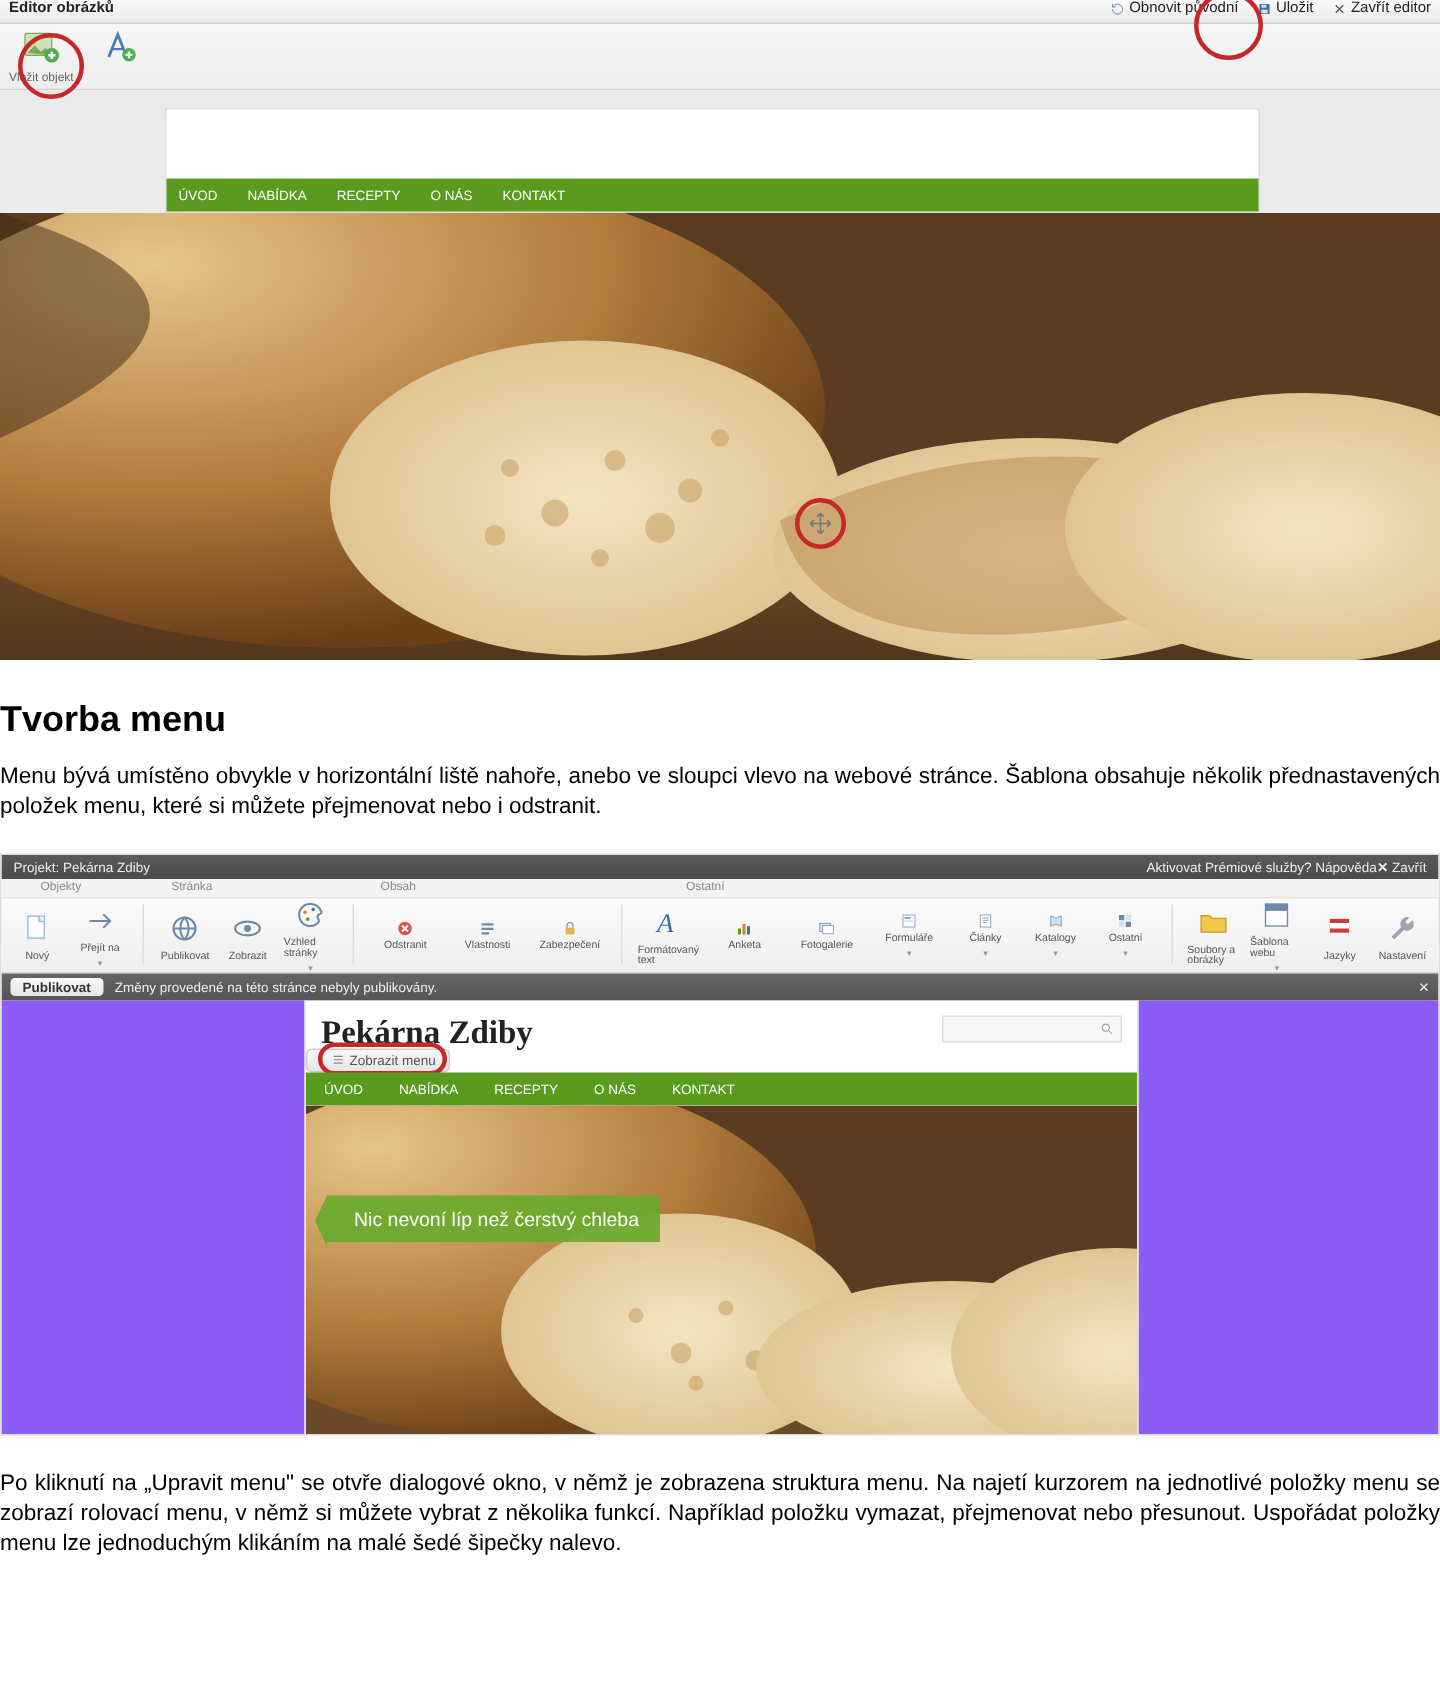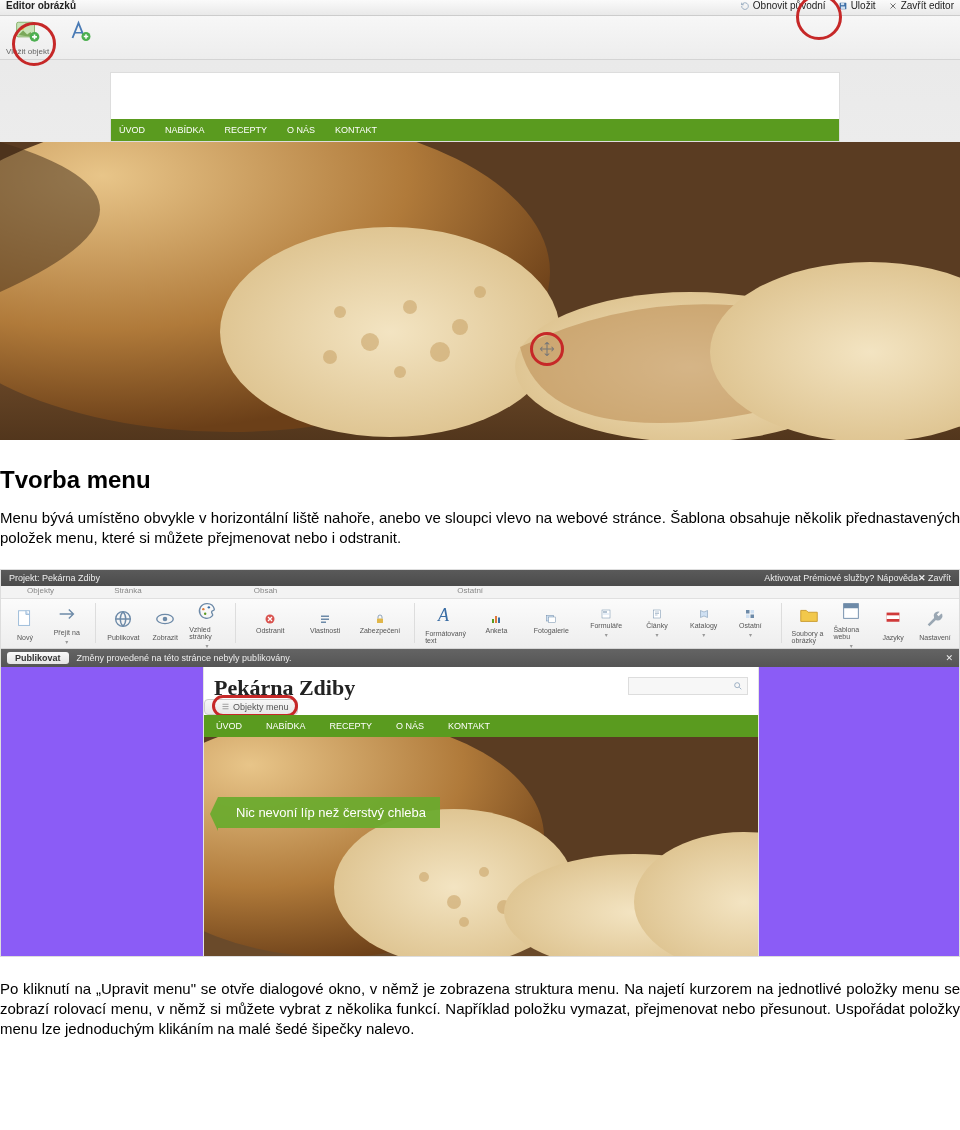--- a/index.html
+++ b/index.html
@@ -400,21 +400,21 @@
       <div class="searchbox">
         <svg viewBox="0 0 24 24">
             <circle cx="10" cy="10" r="6" class="ic"></circle>
             <path d="M15 15l5 5" class="ic"></path>
           </svg>
       </div>
       <div class="upravit-pill">
         <svg width="9" height="9" viewBox="0 0 24 24">
             <path d="M4 6h16M4 12h16M4 18h16" stroke="#888" stroke-width="2"></path>
           </svg>
-        <span>Objekty menu</span>
+        <span>Zobrazit menu</span>
       </div>
       <div class="upravit-ring"></div>
       <div class="navgreen2">
         <span>ÚVOD</span>
         <span>NABÍDKA</span>
         <span>RECEPTY</span>
         <span>O NÁS</span>
         <span>KONTAKT</span>
       </div>
       <div class="hero2">

